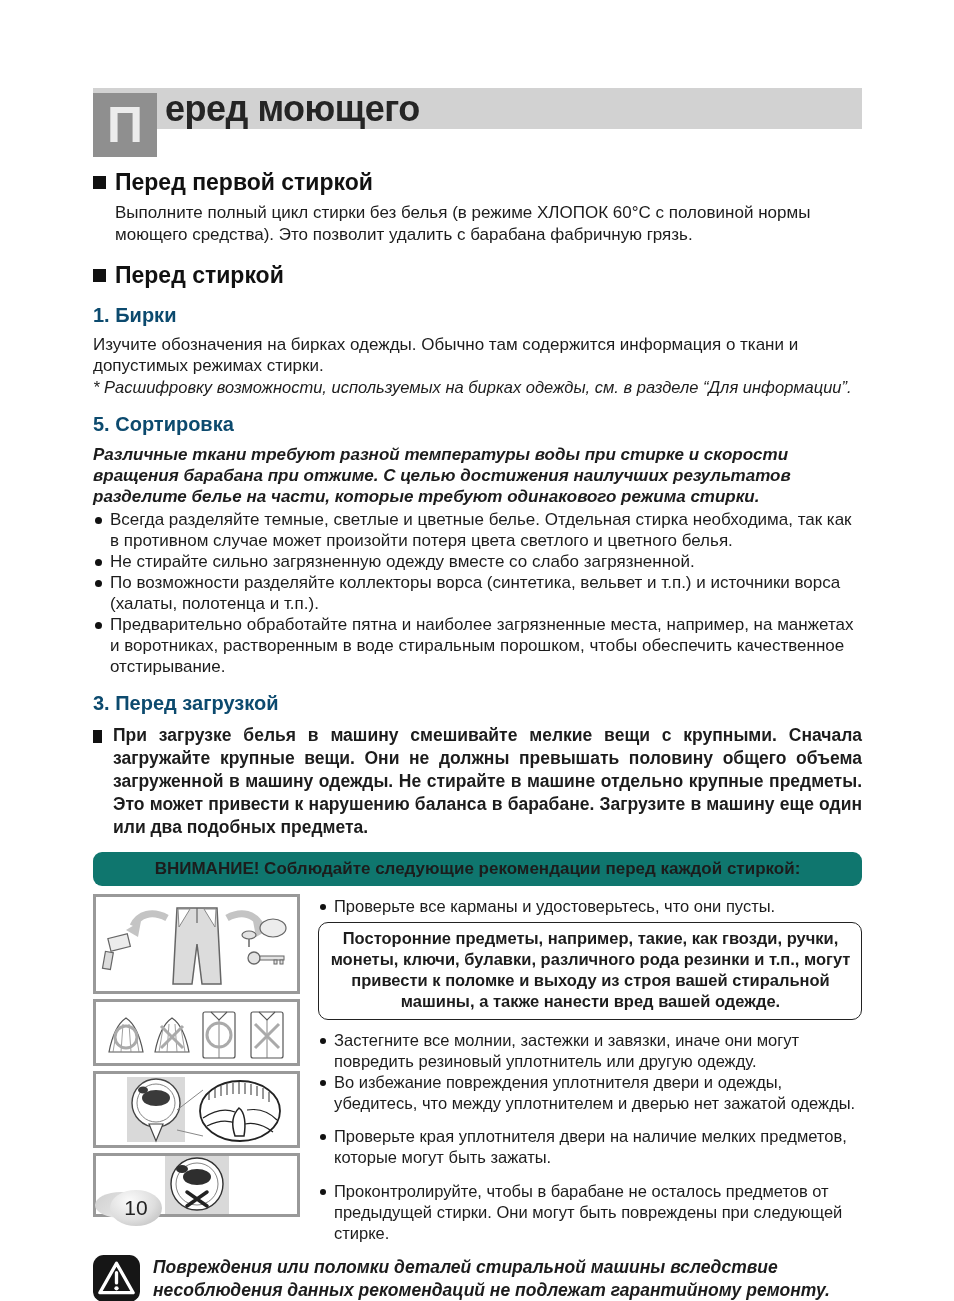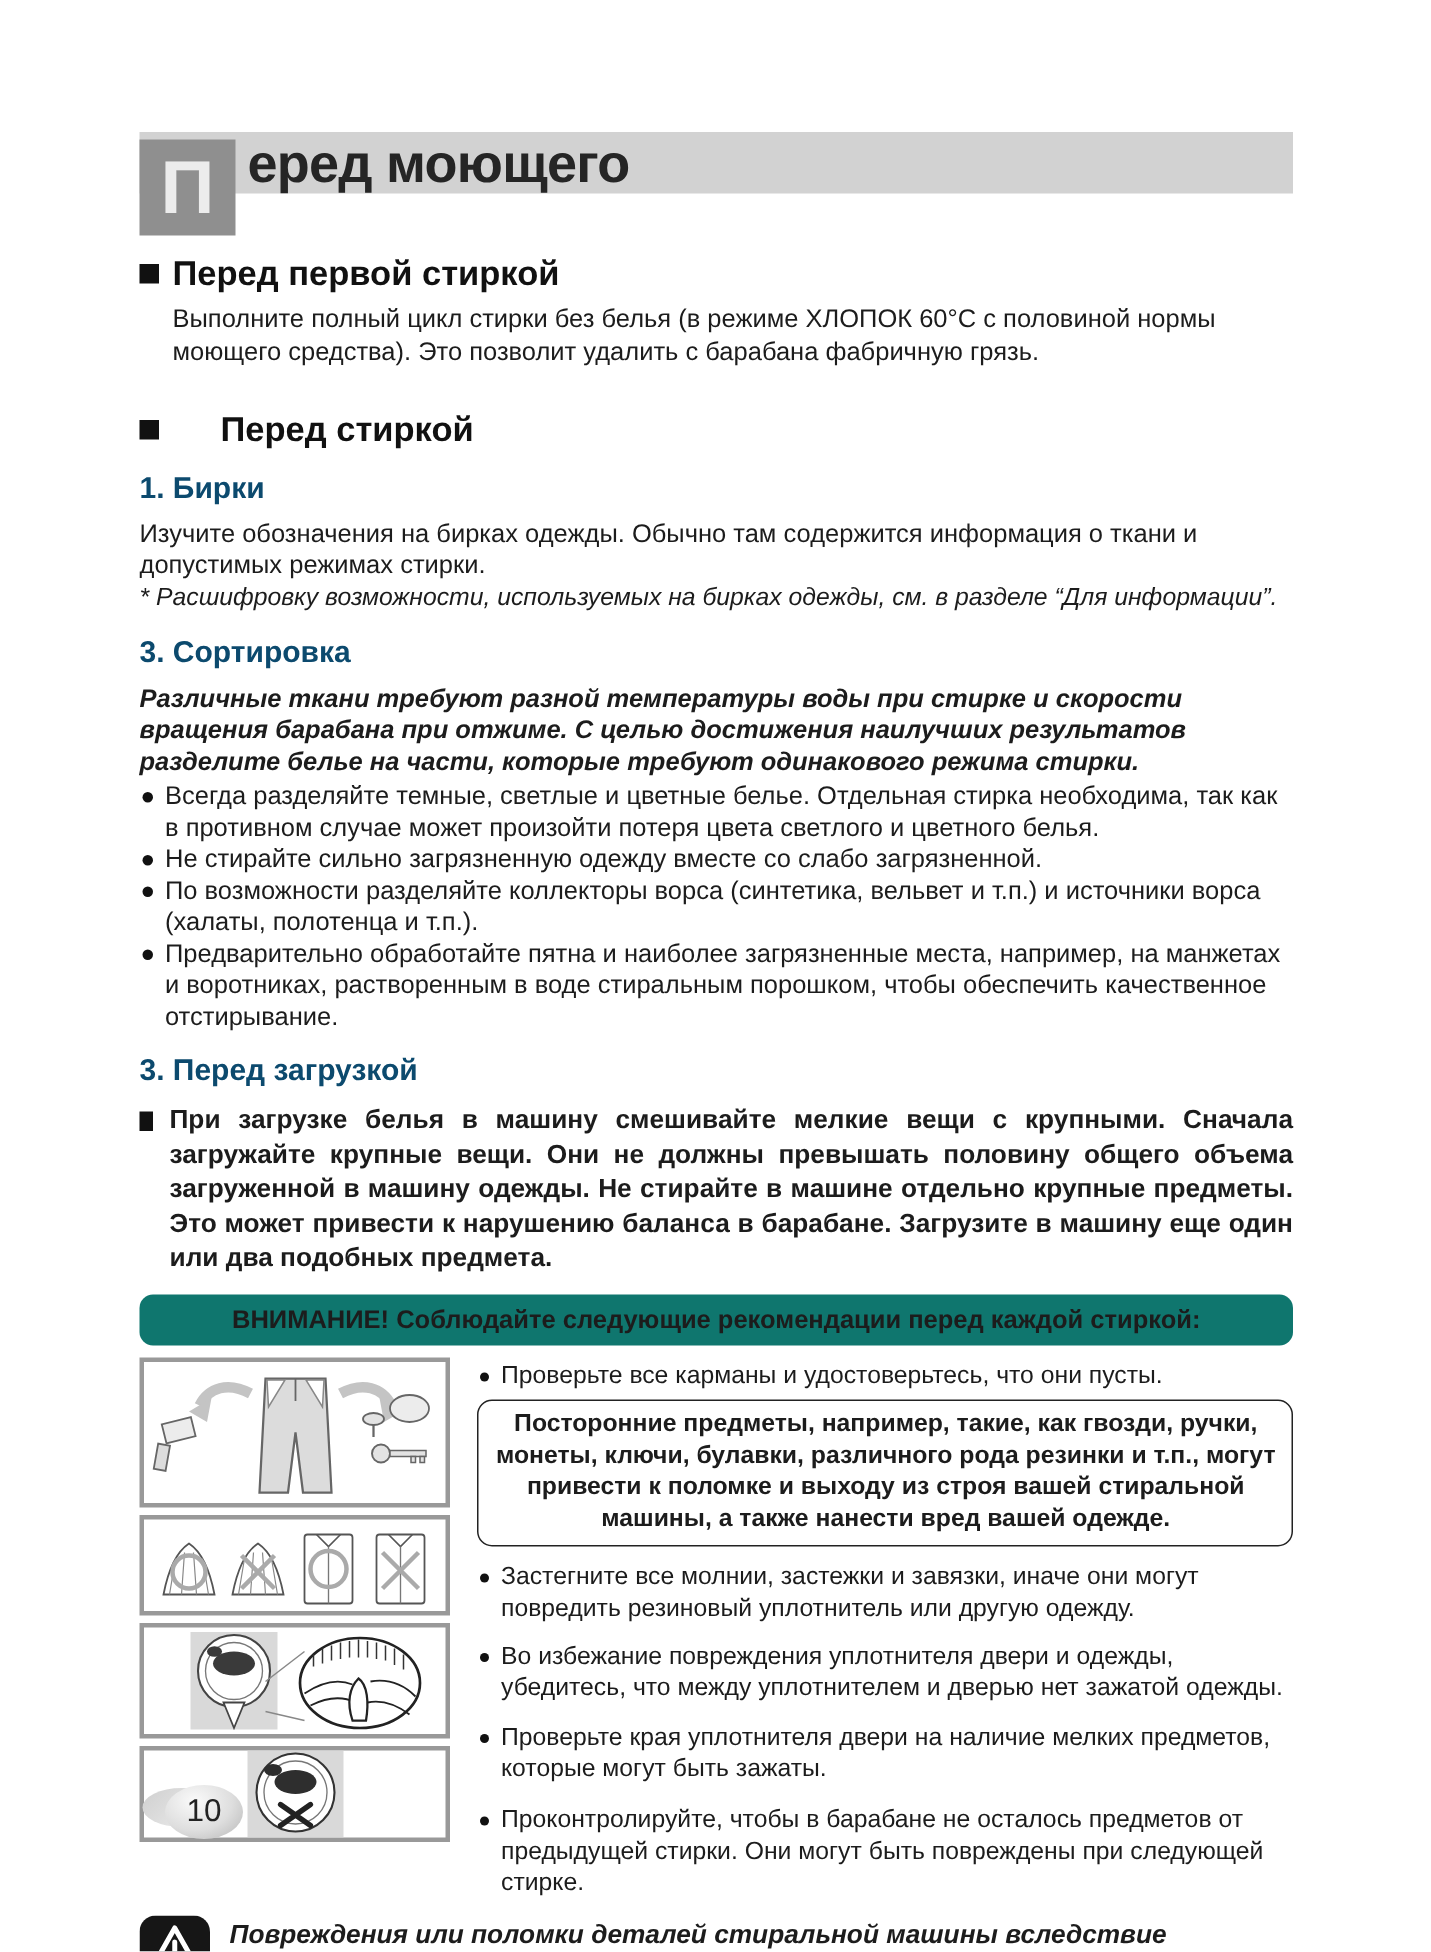--- a/index.html
+++ b/index.html
@@ -26,21 +26,21 @@
   }
   
   .content { margin: 0 92px 0 93px; }
   .sec-title {
     display:flex; align-items:center; font-size:23px; font-weight:bold; color:#111;
     margin:0;
   }
   .sq-bullet { width:13px; height:13px; background:#111; margin-right:9px; flex:0 0 auto; }
   .sec1-title { margin-top:11px; }
   .sec1-body { margin:6px 0 0 22px; font-size:17px; line-height:21.5px; }
-  .sec2-title { margin-top:28px;gap:32px; }
+  .sec2-title { margin-top:17px; }
   .sub-title { font-size:20px; font-weight:bold; color:#0c4a6e; margin:15px 0 0 0; }
   .body-text { margin:7px 0 0 0; font-size:17px; line-height:21px; }
   .note-italic { font-style: italic; margin:1px 0 0 0; font-size:16.5px; line-height:21px; }
   .intro-bi { font-weight:bold; font-style:italic; margin:8px 0 0 0; font-size:17px; line-height:21px; }
   .blist { margin:2px 0 0 0; padding:0; list-style:none; }
   .blist li {
     position:relative; padding-left:17px; font-size:17px; line-height:21px; margin-top:0;
   }
   .blist li::before {
     content:""; position:absolute; left:2px; top:8px; width:7px; height:7px;
@@ -73,21 +73,21 @@
   .check-texts { flex:1; padding-left:18px; padding-top:2px; }
   .citem {
     position:relative; padding-left:16px; font-size:16.5px; line-height:21px;
   }
   .citem::before {
     content:""; position:absolute; left:2px; top:8px; width:6px; height:6px;
     border-radius:50%; background:#111;
   }
   .ci-1 { margin-top:0; }
   .ci-2 { margin-top:10px; }
-  .ci-3 { margin-top:11px; }
+  .ci-3 { }
   .ci-4 { margin-top:12px; }
   .ci-5 { margin-top:13px; }
   .foreign-box {
     margin-top:5px; border:1.6px solid #222; border-radius:10px;
     padding:5px 8px 7px 9px;
     font-weight:bold; font-size:16.5px; line-height:21px;text-align:center;
   }
   
   .guarantee { display:flex; margin-top:9px; align-items:flex-start; }
   .warn-icon { flex:0 0 auto; width:47px; height:47px; margin-top:2px; }
@@ -129,21 +129,21 @@
 
     <div class="sec-title sec2-title">
       <span class="sq-bullet"></span>
       <span>Перед стиркой</span>
     </div>
 
     <h3 class="sub-title">1. Бирки</h3>
     <p class="body-text">Изучите обозначения на бирках одежды. Обычно там содержится информация о ткани и допустимых режимах стирки.</p>
     <p class="note-italic">* Расшифровку возможности, используемых на бирках одежды, см. в разделе “Для информации”.</p>
 
-    <h3 class="sub-title">3. Сортировка</h3>
+    <h3 class="sub-title">5. Сортировка</h3>
     <p class="intro-bi">Различные ткани требуют разной температуры воды при стирке и скорости вращения барабана при отжиме. С целью достижения наилучших результатов разделите белье на части, которые требуют одинакового режима стирки.</p>
     <ul class="blist">
       <li>Всегда разделяйте темные, светлые и цветные белье. Отдельная стирка необходима, так как в противном случае может произойти потеря цвета светлого и цветного белья.</li>
       <li>Не стирайте сильно загрязненную одежду вместе со слабо загрязненной.</li>
       <li>По возможности разделяйте коллекторы ворса (синтетика, вельвет и т.п.) и источники ворса (халаты, полотенца и т.п.).</li>
       <li>Предварительно обработайте пятна и наиболее загрязненные места, например, на манжетах и воротниках, растворенным в воде стиральным порошком, чтобы обеспечить качественное отстирывание.</li>
     </ul>
 
     <h3 class="sub-title">3. Перед загрузкой</h3>
     <p class="load-para">При загрузке белья в машину смешивайте мелкие вещи с крупными. Сначала загружайте крупные вещи. Они не должны превышать половину общего объема загруженной в машину одежды. Не стирайте в машине отдельно крупные предметы. Это может привести к нарушению баланса в барабане. Загрузите в машину еще один или два подобных предмета.</p>

